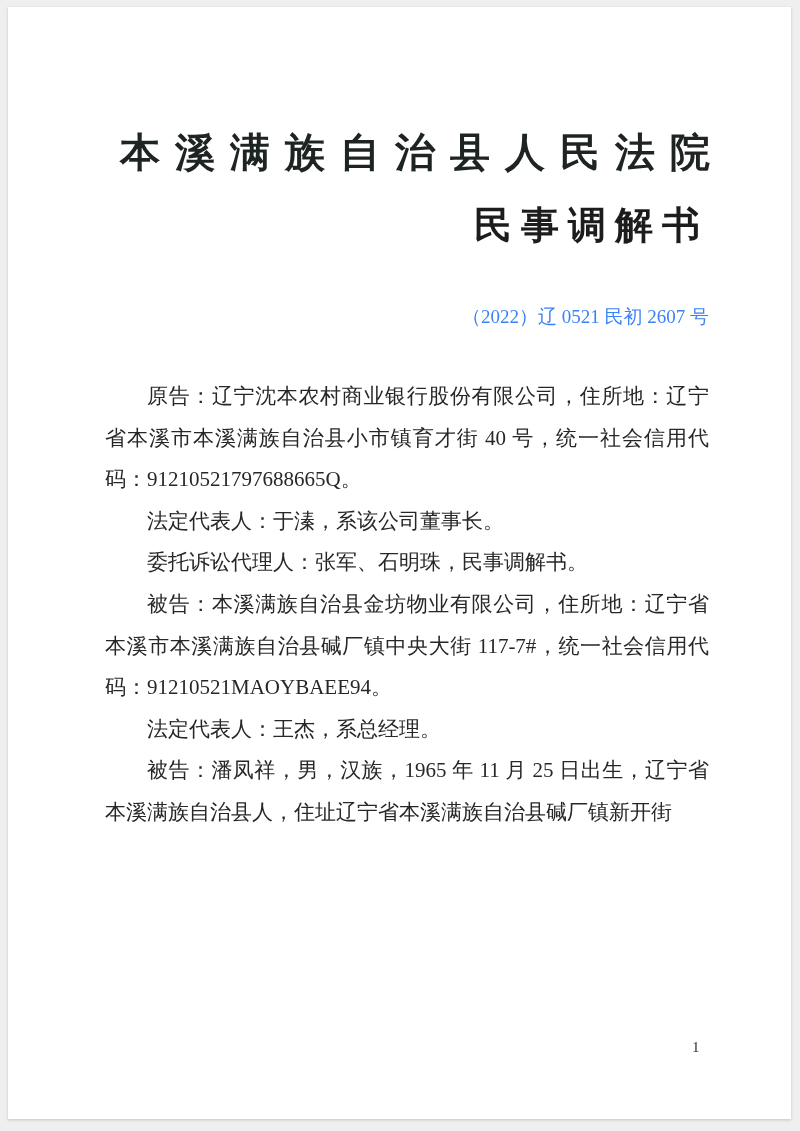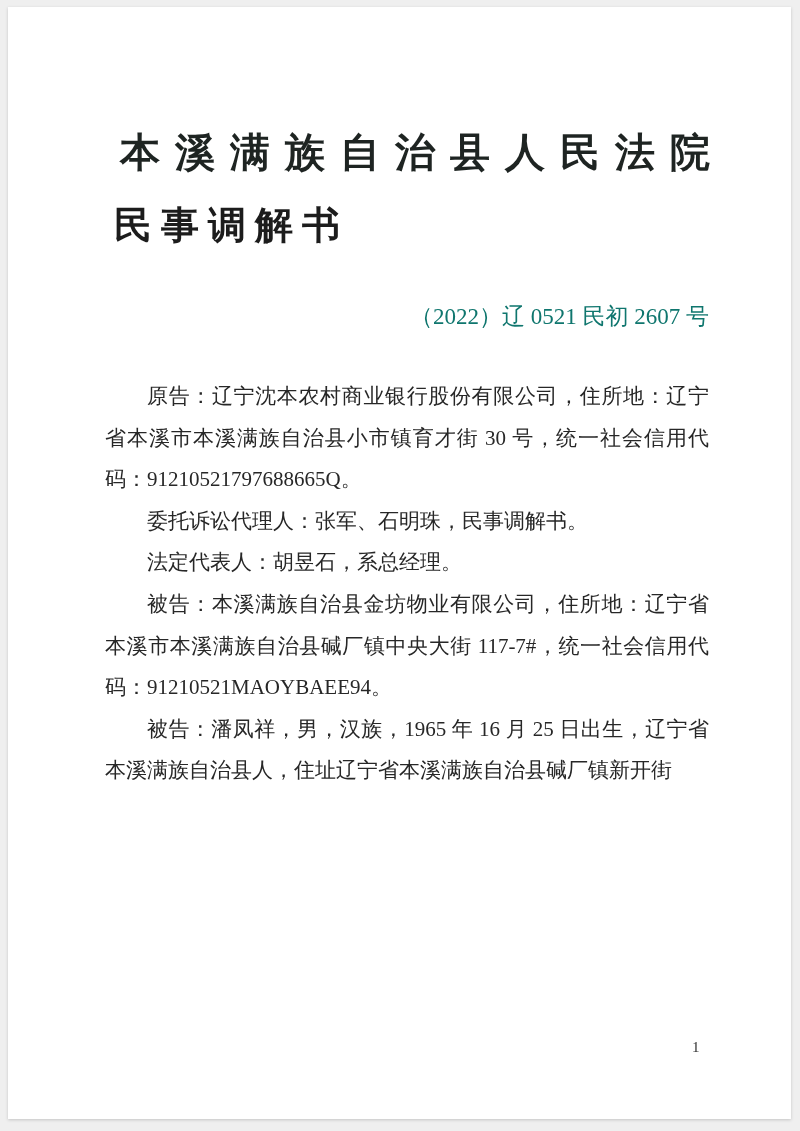--- a/index.html
+++ b/index.html
@@ -41,29 +41,29 @@
     color: #1e2422;
     white-space: nowrap;
   }
   .doctype {
     margin: 33px 0 0 0;
     font-size: 38px;
     line-height: 1;
     font-weight: bold;
     letter-spacing: 9px;
     text-indent: 9px;
-    text-align: left;
+    text-align: right;
     color: #1c1c1c;
   }
   .caseno {
     margin: 58px 0 0 0;
-    font-size: 23px;
+    font-size: 19px;
     line-height: 30px;
     text-align: right;
-    color: #0f766e;
+    color: #3b82f6;
   }
   .body {
     margin-top: 44px;
     font-size: 21px;
     line-height: 41.6px;
     text-align: justify;
     color: #272727;
   }
   .body p {
     margin: 0;
@@ -84,24 +84,25 @@
   <div class="page">
     <div class="content">
 
       <h1 class="court">本溪满族自治县人民法院</h1>
 
       <h2 class="doctype">民事调解书</h2>
 
       <div class="caseno">（2022）辽 0521 民初 2607 号</div>
 
       <div class="body">
-        <p>原告：辽宁沈本农村商业银行股份有限公司，住所地：辽宁省本溪市本溪满族自治县小市镇育才街 30 号，统一社会信用代码：91210521797688665Q。</p>
+        <p>原告：辽宁沈本农村商业银行股份有限公司，住所地：辽宁省本溪市本溪满族自治县小市镇育才街 40 号，统一社会信用代码：91210521797688665Q。</p>
+        <p>法定代表人：于溱，系该公司董事长。</p>
         <p>委托诉讼代理人：张军、石明珠，民事调解书。</p>
-        <p>法定代表人：胡昱石，系总经理。</p>
         <p>被告：本溪满族自治县金坊物业有限公司，住所地：辽宁省本溪市本溪满族自治县碱厂镇中央大街 117-7#，统一社会信用代码：91210521MAOYBAEE94。</p>
-        <p>被告：潘凤祥，男，汉族，1965 年 16 月 25 日出生，辽宁省本溪满族自治县人，住址辽宁省本溪满族自治县碱厂镇新开街</p>
+        <p>法定代表人：王杰，系总经理。</p>
+        <p>被告：潘凤祥，男，汉族，1965 年 11 月 25 日出生，辽宁省本溪满族自治县人，住址辽宁省本溪满族自治县碱厂镇新开街</p>
       </div>
 
     </div>
 
     <div class="pageno">1</div>
   </div>
 </div>
 
 </body></html>

